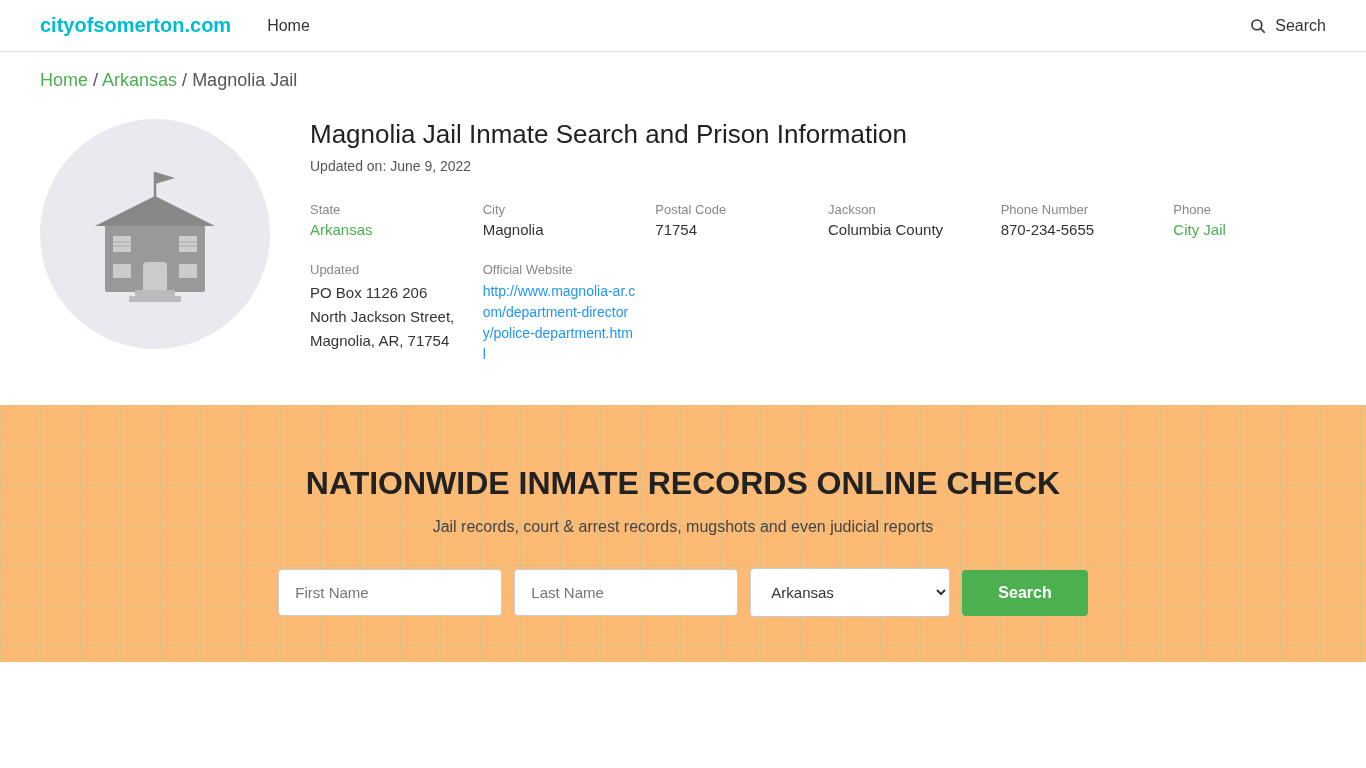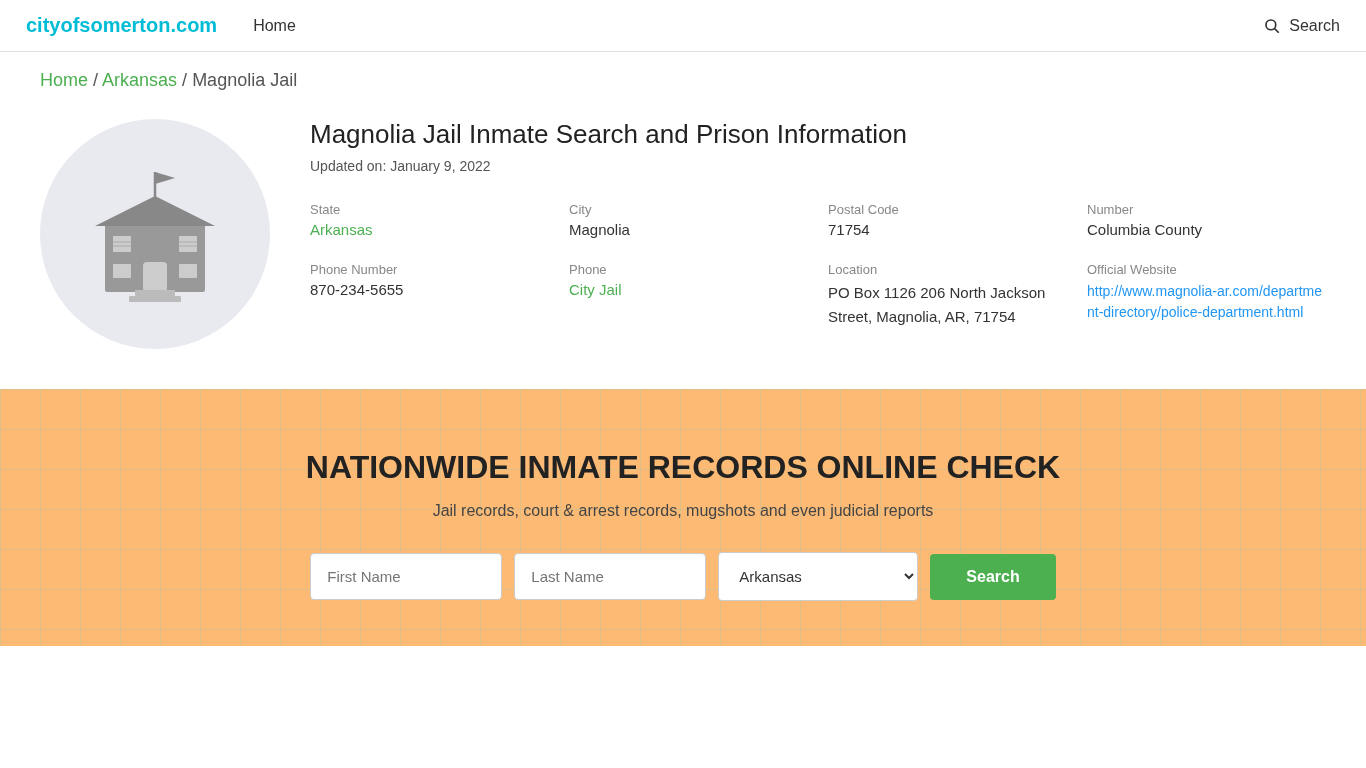--- a/index.html
+++ b/index.html
@@ -3,21 +3,21 @@
   <meta charset="utf-8">
   <style>
     * { box-sizing: border-box; margin: 0; padding: 0; }
     body { font-family: Arial, sans-serif; font-size: 15px; color: #333; background: #fff; }
 
     
     .header {
       display: flex;
       align-items: center;
       justify-content: space-between;
-      padding: 14px 26px;
+      padding: 14px 40px;
       border-bottom: 1px solid #e0e0e0;
       background: #fff;
     }
     .header-left { display: flex; align-items: center; gap: 36px; }
     .site-logo { color: #00bcd4; font-size: 20px; font-weight: bold; text-decoration: none; }
     .nav-home { color: #333; font-size: 16px; cursor: pointer; }
     .header-search { display: flex; align-items: center; gap: 8px; color: #333; cursor: pointer; font-size: 16px; }
 
     
     .breadcrumb {
@@ -49,21 +49,21 @@
     }
     .jail-icon-svg { width: 160px; height: 140px; }
 
     
     .info-section { flex: 1; }
     .info-title { font-size: 26px; font-weight: normal; color: #222; margin-bottom: 8px; }
     .info-updated { font-size: 14px; color: #555; margin-bottom: 28px; }
 
     .info-grid {
       display: grid;
-      grid-template-columns: 1fr 1fr 1fr 1fr;
+      grid-template-columns: 1fr 1fr 1fr 1fr 1fr 1fr;
       gap: 24px 20px;
     }
     .info-cell {}
     .info-label { font-size: 13px; color: #888; margin-bottom: 4px; }
     .info-value { font-size: 15px; color: #333; }
     .info-value.link { color: #4caf50; cursor: pointer; }
     .info-value.blue-link { color: #2196f3; cursor: pointer; word-break: break-all; font-size: 14px; line-height: 1.5; }
     .info-value.multiline { line-height: 1.6; }
 
     
@@ -103,21 +103,21 @@
     .search-form {
       display: flex;
       justify-content: center;
       align-items: center;
       gap: 12px;
       position: relative;
       z-index: 1;
       flex-wrap: wrap;
     }
     .search-form input {
-      width: 192px;
+      width: 224px;
       padding: 14px 16px;
       border: 1px solid #ccc;
       border-radius: 4px;
       font-size: 15px;
       background: #fff;
       color: #999;
       outline: none;
     }
     .search-form select {
       width: 200px;
@@ -196,56 +196,56 @@
 
       <line x1="38" y1="78" x2="56" y2="78" stroke="#aaa" stroke-width="1"></line>
       <line x1="38" y1="82" x2="56" y2="82" stroke="#aaa" stroke-width="1"></line>
       <line x1="104" y1="78" x2="122" y2="78" stroke="#aaa" stroke-width="1"></line>
       <line x1="104" y1="82" x2="122" y2="82" stroke="#aaa" stroke-width="1"></line>
     </svg>
   </div>
 
   <div class="info-section">
     <div class="info-title">Magnolia Jail Inmate Search and Prison Information</div>
-    <div class="info-updated">Updated on: January 9, 2022</div>
+    <div class="info-updated">Updated on: June 9, 2022</div>
 
     <div class="info-grid">
 
       <div class="info-cell">
         <div class="info-label">State</div>
         <div class="info-value link">Arkansas</div>
       </div>
 
       <div class="info-cell">
         <div class="info-label">City</div>
         <div class="info-value">Magnolia</div>
       </div>
 
       <div class="info-cell">
         <div class="info-label">Postal Code</div>
         <div class="info-value">71754</div>
       </div>
 
       <div class="info-cell">
-        <div class="info-label">Number</div>
+        <div class="info-label">Jackson</div>
         <div class="info-value">Columbia County</div>
       </div>
 
       <div class="info-cell">
         <div class="info-label">Phone Number</div>
         <div class="info-value">870-234-5655</div>
       </div>
 
       <div class="info-cell">
         <div class="info-label">Phone</div>
         <div class="info-value link">City Jail</div>
       </div>
 
       <div class="info-cell">
-        <div class="info-label">Location</div>
+        <div class="info-label">Updated</div>
         <div class="info-value multiline">PO Box 1126 206 North Jackson Street, Magnolia, AR, 71754</div>
       </div>
 
       <div class="info-cell">
         <div class="info-label">Official Website</div>
         <div class="info-value blue-link">http://www.magnolia-ar.com/department-directory/police-department.html</div>
       </div>
     </div>
   </div>
 </div>

